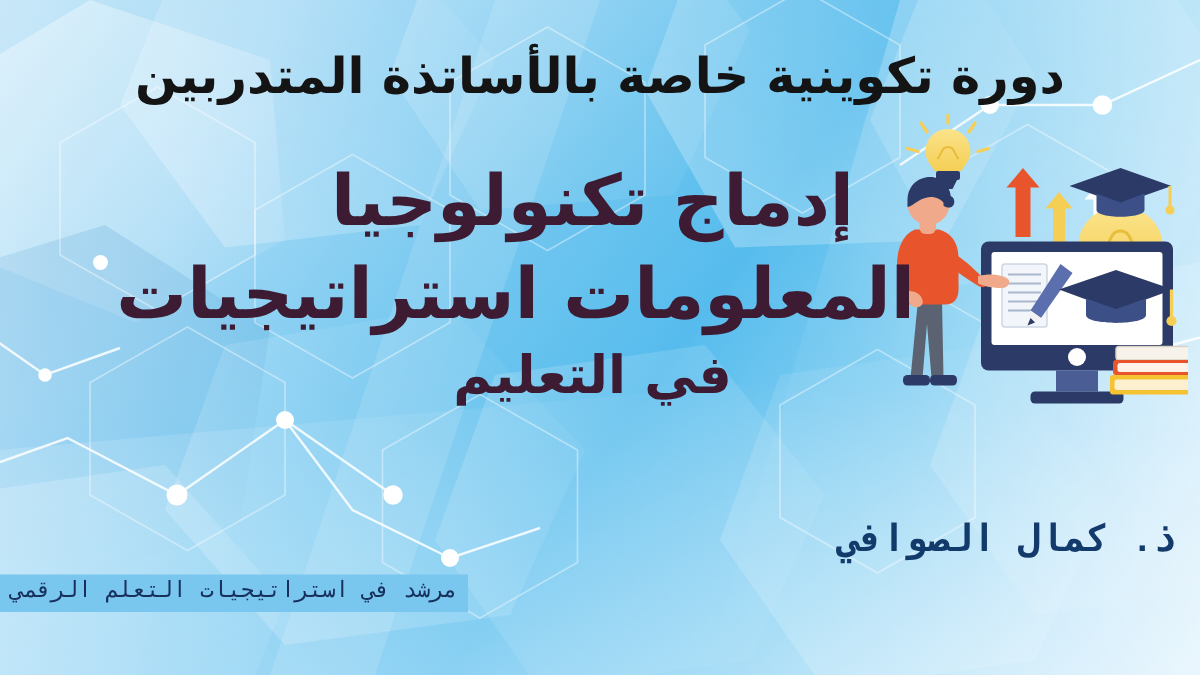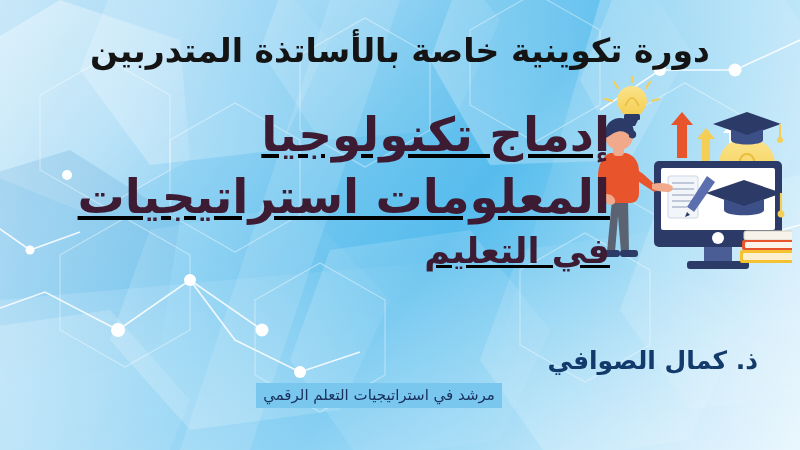--- a/index.html
+++ b/index.html
@@ -47,51 +47,52 @@
     white-space:nowrap;
     direction:rtl;
   }
 
   
   .title-block {
     position:absolute;
     top:104px;
     right:190px;
     width:430px;
+    text-align:center;
     direction:rtl;
-    text-decoration:underline;
   }
   .title-line {
     color:#3d1c33;
     font-weight:bold;
     font-size:47px;
     line-height:1.32;
     white-space:nowrap;
     letter-spacing:-0.5px;
   }
   .title-line.l3 { font-size:35px; }
 
   
   .presenter-block {
     position:absolute;
-    left:0; right:42px;
+    left:0; right:16px;
     bottom:42px;
     text-align:left;
     direction:rtl;
+    font-family:Liberation Mono, monospace;
   }
   .presenter-name {
     color:#123a6b;
     font-weight:bold;
     font-size:25px;
     line-height:1.3;
     letter-spacing:-0.3px;
     white-space:nowrap;
     text-align:right;
   }
-  .presenter-role-wrap { text-align:center; margin-top:5px; }
+  .presenter-role-wrap { text-align:left; margin-top:5px; }
   .presenter-role {
     display:inline-block;
     background:#79c6ef;
     color:#17305c;
     font-size:15px;
     line-height:1.5;
     padding:1px 7px 2px 7px;
     white-space:nowrap;
   }
 

